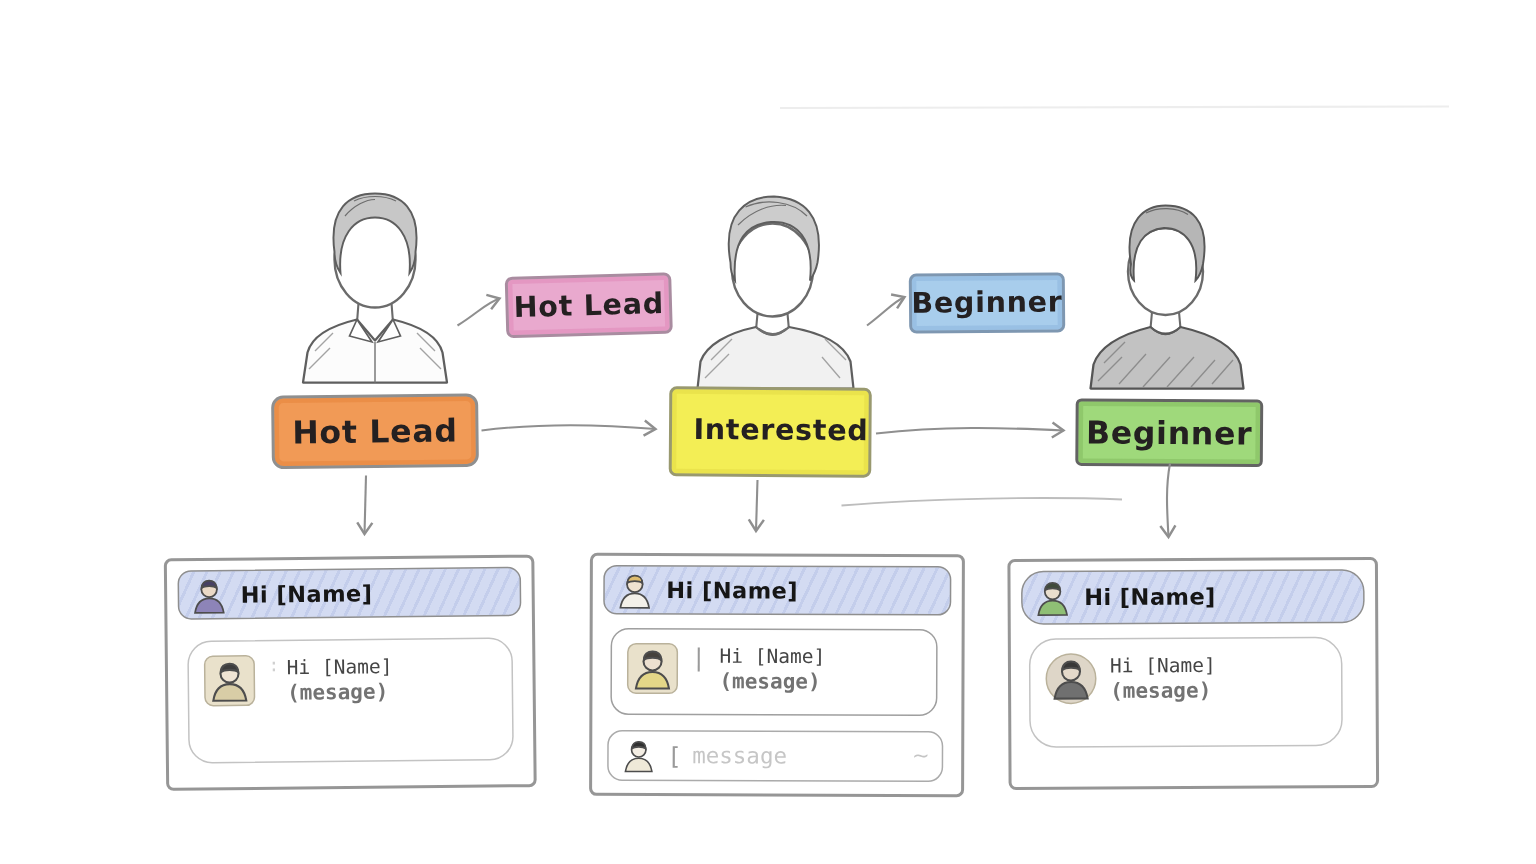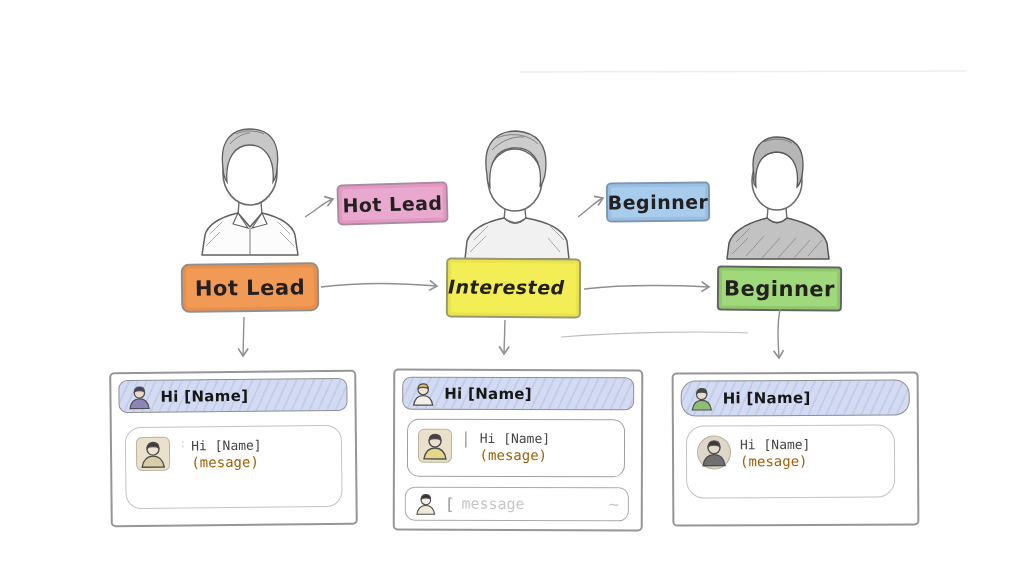--- a/index.html
+++ b/index.html
@@ -20,21 +20,21 @@
   .tag-blue{left:606px;top:182px;width:100px;height:36px;background:#a8cdec;
             border:2px solid #7e97b1;box-shadow:inset 0 0 0 3px rgba(125,170,215,.35);
             transform:rotate(-.5deg);font-size:19px;}
   .stage-orange{left:181px;top:263px;width:134px;height:45px;background:#f19a56;
             border:2px solid #8f8f8f;border-radius:8px;box-shadow:inset 0 0 0 3px rgba(230,130,55,.5);
             transform:rotate(-.7deg);font-size:21px;}
   .stage-yellow{left:446px;top:258px;width:131px;height:56px;background:#f3ee55;
             border:2px solid #99996f;border-radius:5px;box-shadow:inset 0 0 0 3px rgba(228,220,70,.6);
             transform:rotate(.4deg);font-size:19px;flex-direction:column;align-items:stretch;
             justify-content:center;line-height:1.25;}
-  .stage-yellow .l1{text-align:left;font-style:italic;}
+  .stage-yellow .l1{padding-left:12px;text-align:right;}
   .stage-yellow .l2{padding-right:14px;text-align:right;}
   .stage-green{left:717px;top:266px;width:121px;height:41px;background:#9fd97b;
             border:2px solid #636363;border-radius:4px;box-shadow:inset 0 0 0 3px rgba(130,185,95,.55);
             transform:rotate(.4deg);font-size:21px;}
 
   
   .person{z-index:2;}
 
   
   .chat-card{position:absolute;background:#fff;border:2px solid #969696;border-radius:5px;z-index:3;}
@@ -49,21 +49,21 @@
   .card-3 .chat-header{height:36px;border-radius:15px;}
   .greeting{font-weight:700;font-size:15px;color:#161616;letter-spacing:.3px;}
 
   .bubble{position:absolute;border:1.5px solid #c3c3c3;border-radius:16px;display:flex;
       align-items:flex-start;gap:9px;padding:9px 10px;box-sizing:border-box;background:#fff;}
   .card-1 .bubble{left:13px;right:13px;top:53px;height:82px;}
   .card-2 .bubble{left:12px;right:16px;top:48px;height:58px;border-color:#9f9f9f;border-radius:12px;}
   .card-3 .bubble{left:12px;right:22px;top:51px;height:73px;border-radius:18px;}
   .msg-lines{display:flex;flex-direction:column;line-height:1.25;padding-top:2px;}
   .mono1{font-family:"DejaVu Sans Mono",monospace;font-size:13px;color:#454545;}
-  .mono2{font-family:"DejaVu Sans Mono",monospace;font-size:14px;color:#a16207;}
+  .mono2{font-family:"DejaVu Sans Mono",monospace;font-size:14px;color:#737373;font-weight:bold;}
 
   .input-row{position:absolute;left:10px;right:12px;top:116px;height:34px;border:1.5px solid #ababab;
       border-radius:10px;display:flex;align-items:center;gap:7px;padding:0 8px;box-sizing:border-box;}
   .placeholder{font-family:"DejaVu Sans Mono",monospace;font-size:15px;color:#c6c6c6;}
   .cursor-mark{color:#9a9a9a;font-size:16px;font-family:"DejaVu Sans Mono",monospace;}
   .stray-tick{color:#d0d0d0;font-size:12px;font-family:"DejaVu Sans Mono",monospace;margin-right:-4px;}
   .squiggle{margin-left:auto;color:#c4c4c4;font-size:14px;}
 
   
   .avatar svg .ln{stroke:#4d4d4d;stroke-width:1.1;}

